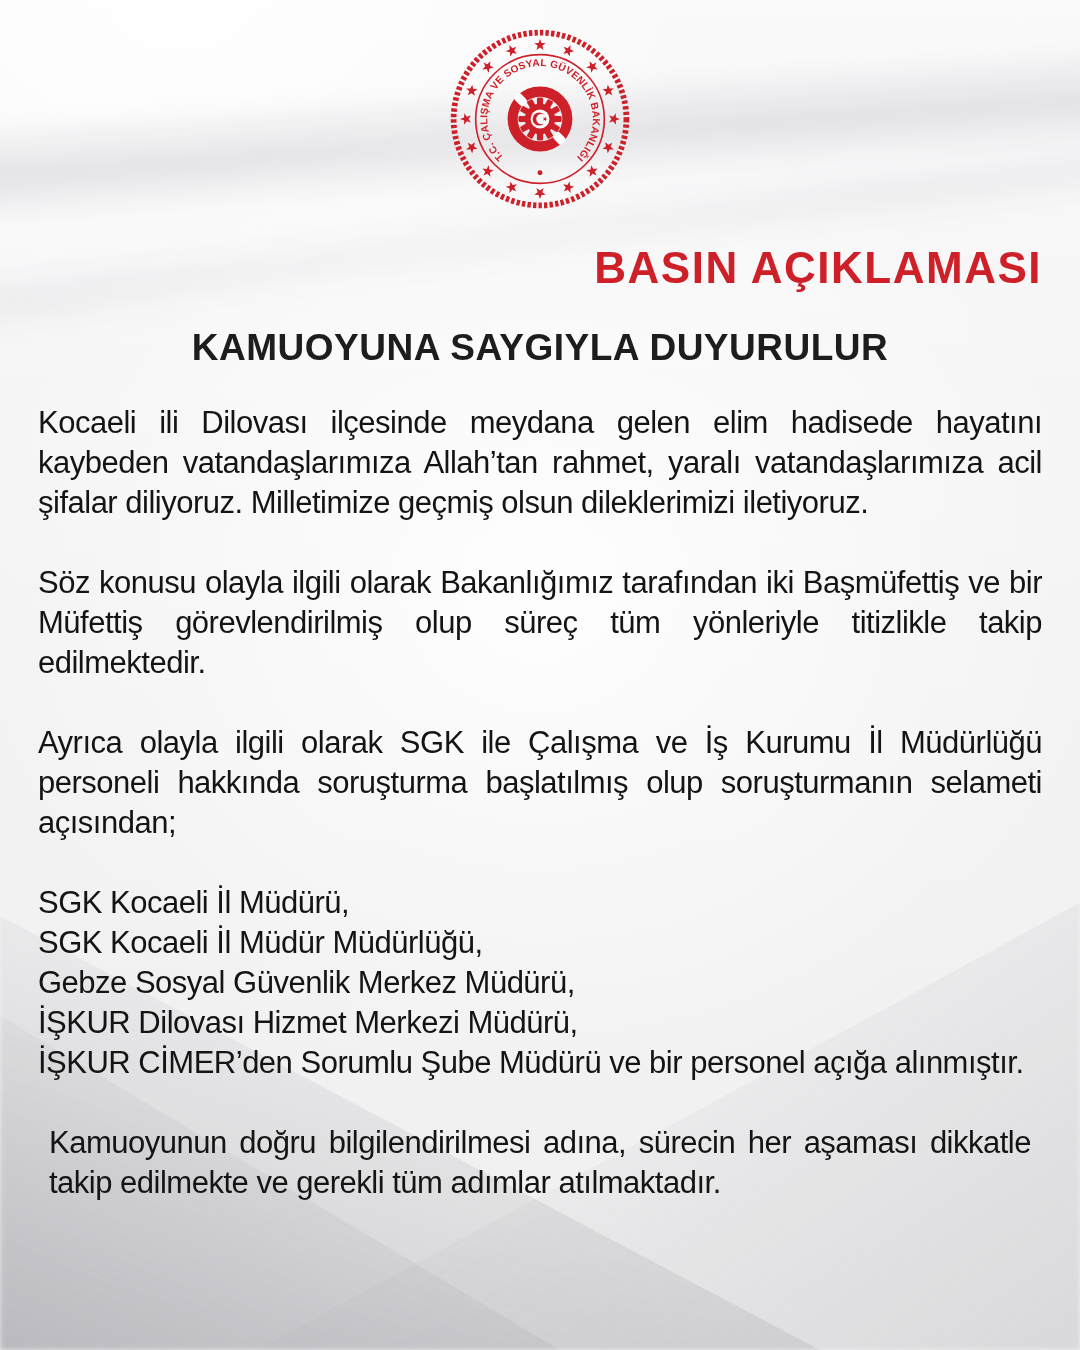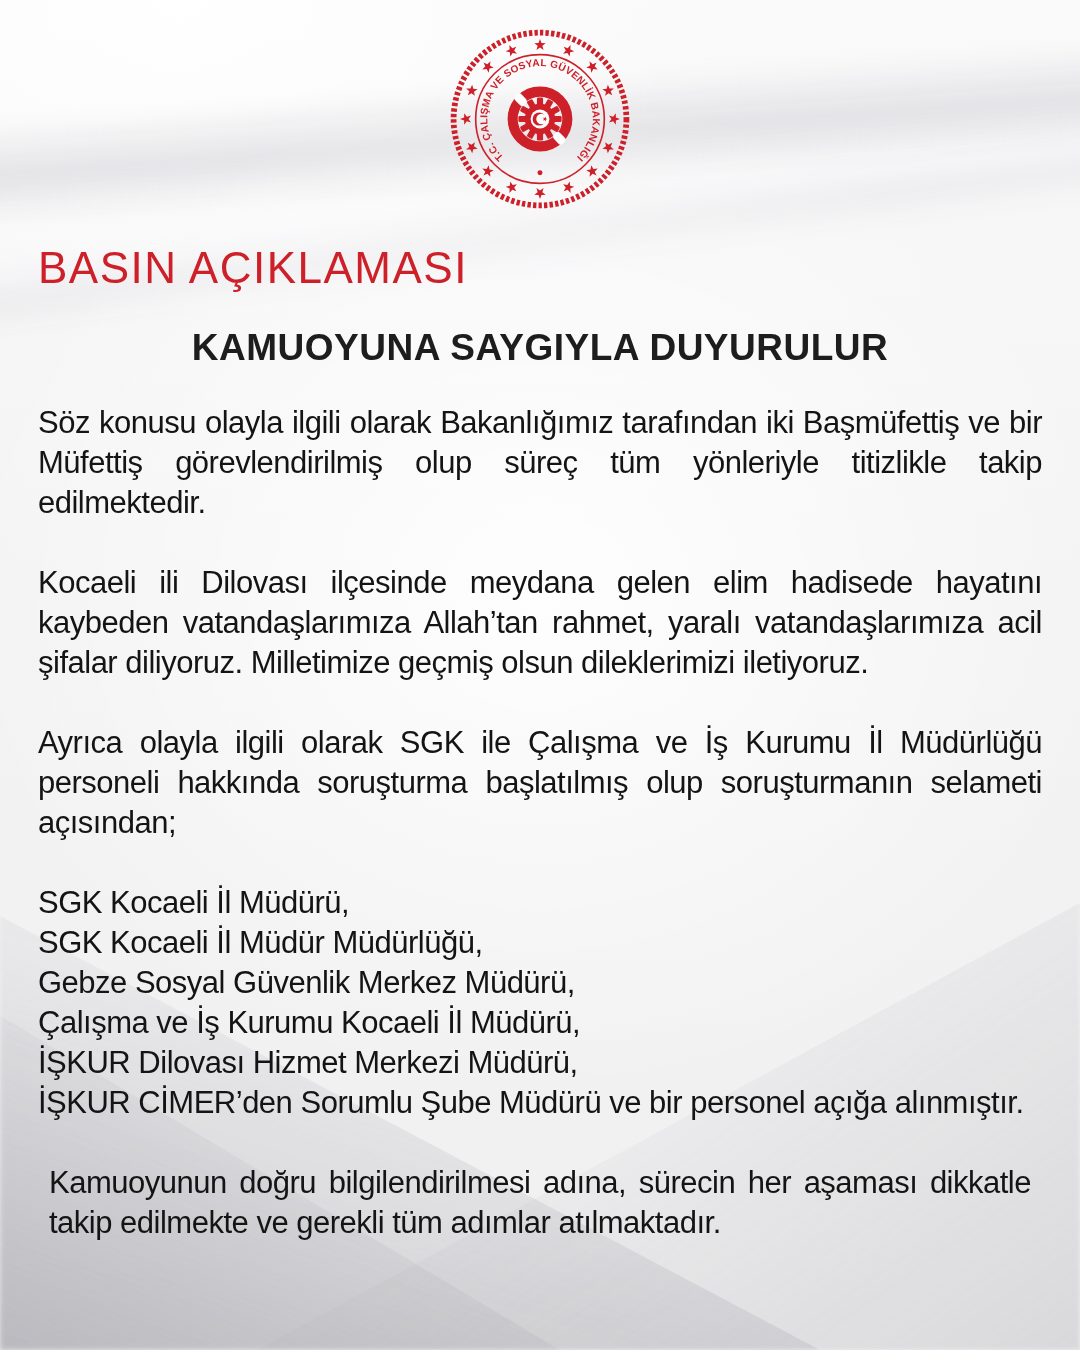--- a/index.html
+++ b/index.html
@@ -46,22 +46,22 @@
     background:radial-gradient(ellipse 75% 52% at 50% 44%,rgba(255,255,255,0.92) 0%,rgba(255,255,255,0) 72%);
   }
   .curve-tl{
     position:absolute;left:-180px;top:-220px;width:900px;height:560px;border-radius:50%;
     background:radial-gradient(ellipse at 40% 40%,rgba(255,255,255,0.95) 0%,rgba(255,255,255,0) 70%);
   }
   
   .content{position:relative;padding:23px 38px 0;}
   .emblem-wrap{width:192px;height:192px;margin:0 auto;}
   .title{
-    margin:28px 0 0;text-align:left;
-    font-size:44px;font-weight:400;letter-spacing:1.5px;
+    margin:28px 0 0;text-align:right;
+    font-size:44px;font-weight:700;letter-spacing:1.5px;
     color:var(--accent,#ce2029);
   }
   .subtitle{
     margin:34px 0 0;text-align:center;
     font-size:37px;font-weight:700;letter-spacing:0.5px;
     color:#1d1d1d;
   }
   .body-text{
     margin-top:34px;
     font-size:31px;line-height:40px;letter-spacing:-0.5px;
@@ -181,29 +181,28 @@
             <use href="#star5" transform="translate(5.2 0) scale(0.42) rotate(90)" fill="var(--accent,#ce2029)"></use>
           </g>
         </g>
       </svg>
     </div>
 
     <h1 class="title">BASIN AÇIKLAMASI</h1>
     <h2 class="subtitle">KAMUOYUNA SAYGIYLA DUYURULUR</h2>
 
     <div class="body-text">
+      <p class="para">Kocaeli ili Dilovası ilçesinde meydana gelen elim hadisede hayatını kaybeden vatandaşlarımıza Allah’tan rahmet, yaralı vatandaşlarımıza acil şifalar diliyoruz. Milletimize geçmiş olsun dileklerimizi iletiyoruz.</p>
       <p class="para">Söz konusu olayla ilgili olarak Bakanlığımız tarafından iki Başmüfettiş ve bir Müfettiş görevlendirilmiş olup süreç tüm yönleriyle titizlikle takip edilmektedir.</p>
-      <p class="para">Kocaeli ili Dilovası ilçesinde meydana gelen elim hadisede hayatını kaybeden vatandaşlarımıza Allah’tan rahmet, yaralı vatandaşlarımıza acil şifalar diliyoruz. Milletimize geçmiş olsun dileklerimizi iletiyoruz.</p>
       <p class="para">Ayrıca olayla ilgili olarak SGK ile Çalışma ve İş Kurumu İl Müdürlüğü personeli hakkında soruşturma başlatılmış olup soruşturmanın selameti açısından;</p>
 
       <div class="list">
         <div class="list-item">SGK Kocaeli İl Müdürü,</div>
         <div class="list-item">SGK Kocaeli İl Müdür Müdürlüğü,</div>
         <div class="list-item">Gebze Sosyal Güvenlik Merkez Müdürü,</div>
-        <div class="list-item">Çalışma ve İş Kurumu Kocaeli İl Müdürü,</div>
         <div class="list-item">İŞKUR Dilovası Hizmet Merkezi Müdürü,</div>
         <div class="list-item">İŞKUR CİMER’den Sorumlu Şube Müdürü ve bir personel açığa alınmıştır.</div>
       </div>
 
       <p class="para closing">Kamuoyunun doğru bilgilendirilmesi adına, sürecin her aşaması dikkatle takip edilmekte ve gerekli tüm adımlar atılmaktadır.</p>
     </div>
 
   </div>
 </div>
 

